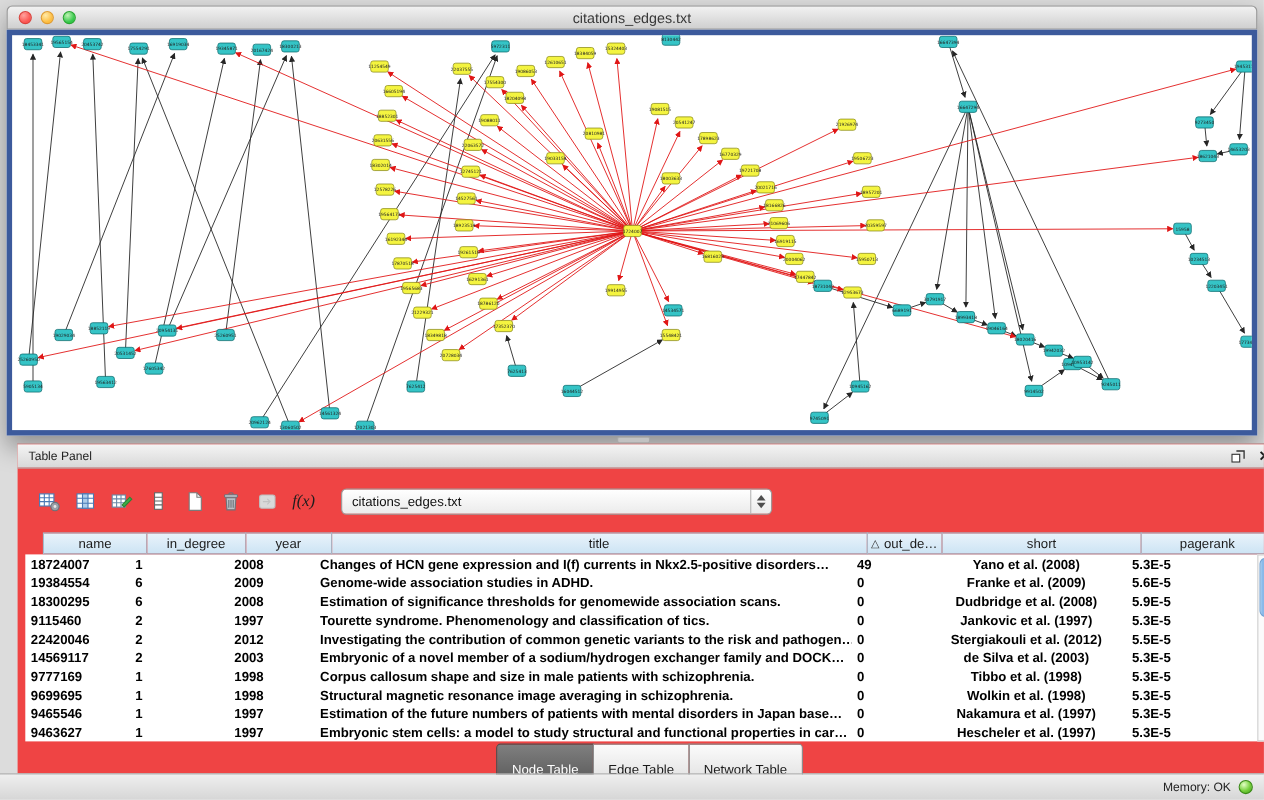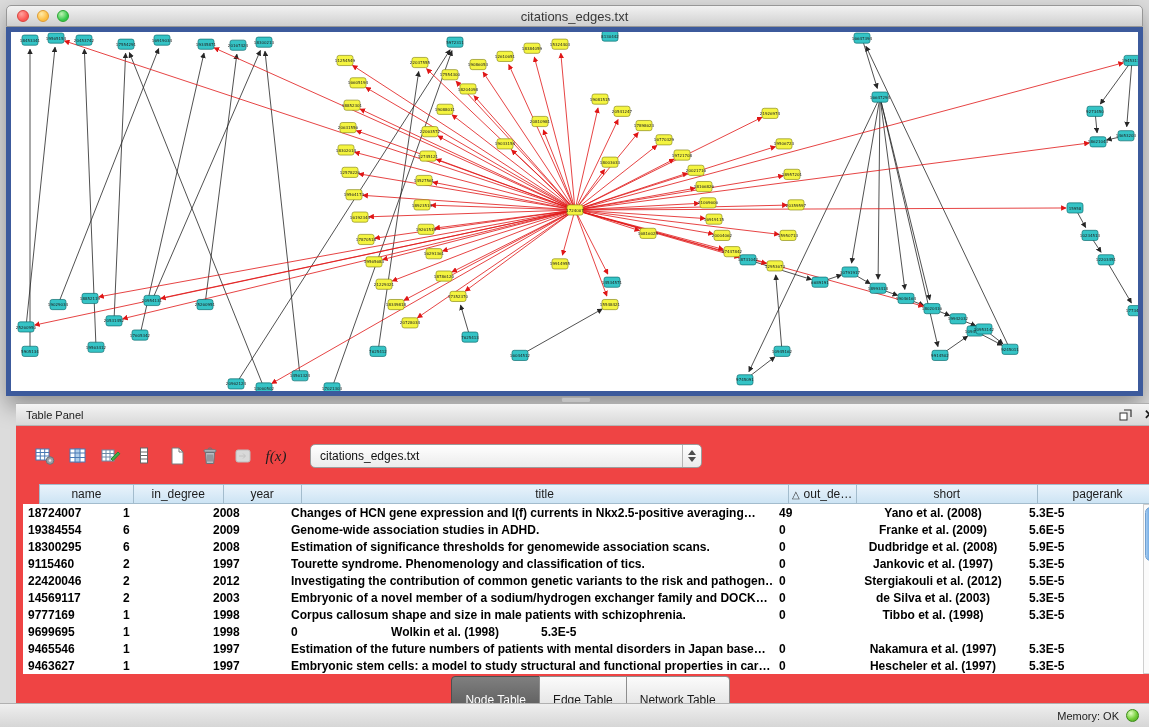--- a/index.html
+++ b/index.html
@@ -723,21 +723,21 @@
       </div>
       <div class="thcell c-page">
         <span>pagerank</span>
       </div>
     </div>
     <div class="tbody" id="rows">
         <div class="trow">
           <div class="tcell c-name">18724007</div>
           <div class="tcell c-in">1</div>
           <div class="tcell c-year">2008</div>
-          <div class="tcell c-title">Changes of HCN gene expression and I(f) currents in Nkx2.5-positive averaging…</div>
+          <div class="tcell c-title">Changes of HCN gene expression and I(f) currents in Nkx2.5-positive disorders…</div>
           <div class="tcell c-out">49</div>
           <div class="tcell c-short">Yano et al. (2008)</div>
           <div class="tcell c-page">5.3E-5</div>
         </div>
         <div class="trow">
           <div class="tcell c-name">19384554</div>
           <div class="tcell c-in">6</div>
           <div class="tcell c-year">2009</div>
           <div class="tcell c-title">Genome-wide association studies in ADHD.</div>
           <div class="tcell c-out">0</div>
@@ -786,20 +786,21 @@
           <div class="tcell c-year">1998</div>
           <div class="tcell c-title">Corpus callosum shape and size in male patients with schizophrenia.</div>
           <div class="tcell c-out">0</div>
           <div class="tcell c-short">Tibbo et al. (1998)</div>
           <div class="tcell c-page">5.3E-5</div>
         </div>
         <div class="trow">
           <div class="tcell c-name">9699695</div>
           <div class="tcell c-in">1</div>
           <div class="tcell c-year">1998</div>
+          <div class="tcell c-title">Structural magnetic resonance image averaging in schizophrenia.</div>
           <div class="tcell c-out">0</div>
           <div class="tcell c-short">Wolkin et al. (1998)</div>
           <div class="tcell c-page">5.3E-5</div>
         </div>
         <div class="trow">
           <div class="tcell c-name">9465546</div>
           <div class="tcell c-in">1</div>
           <div class="tcell c-year">1997</div>
           <div class="tcell c-title">Estimation of the future numbers of patients with mental disorders in Japan base…</div>
           <div class="tcell c-out">0</div>

